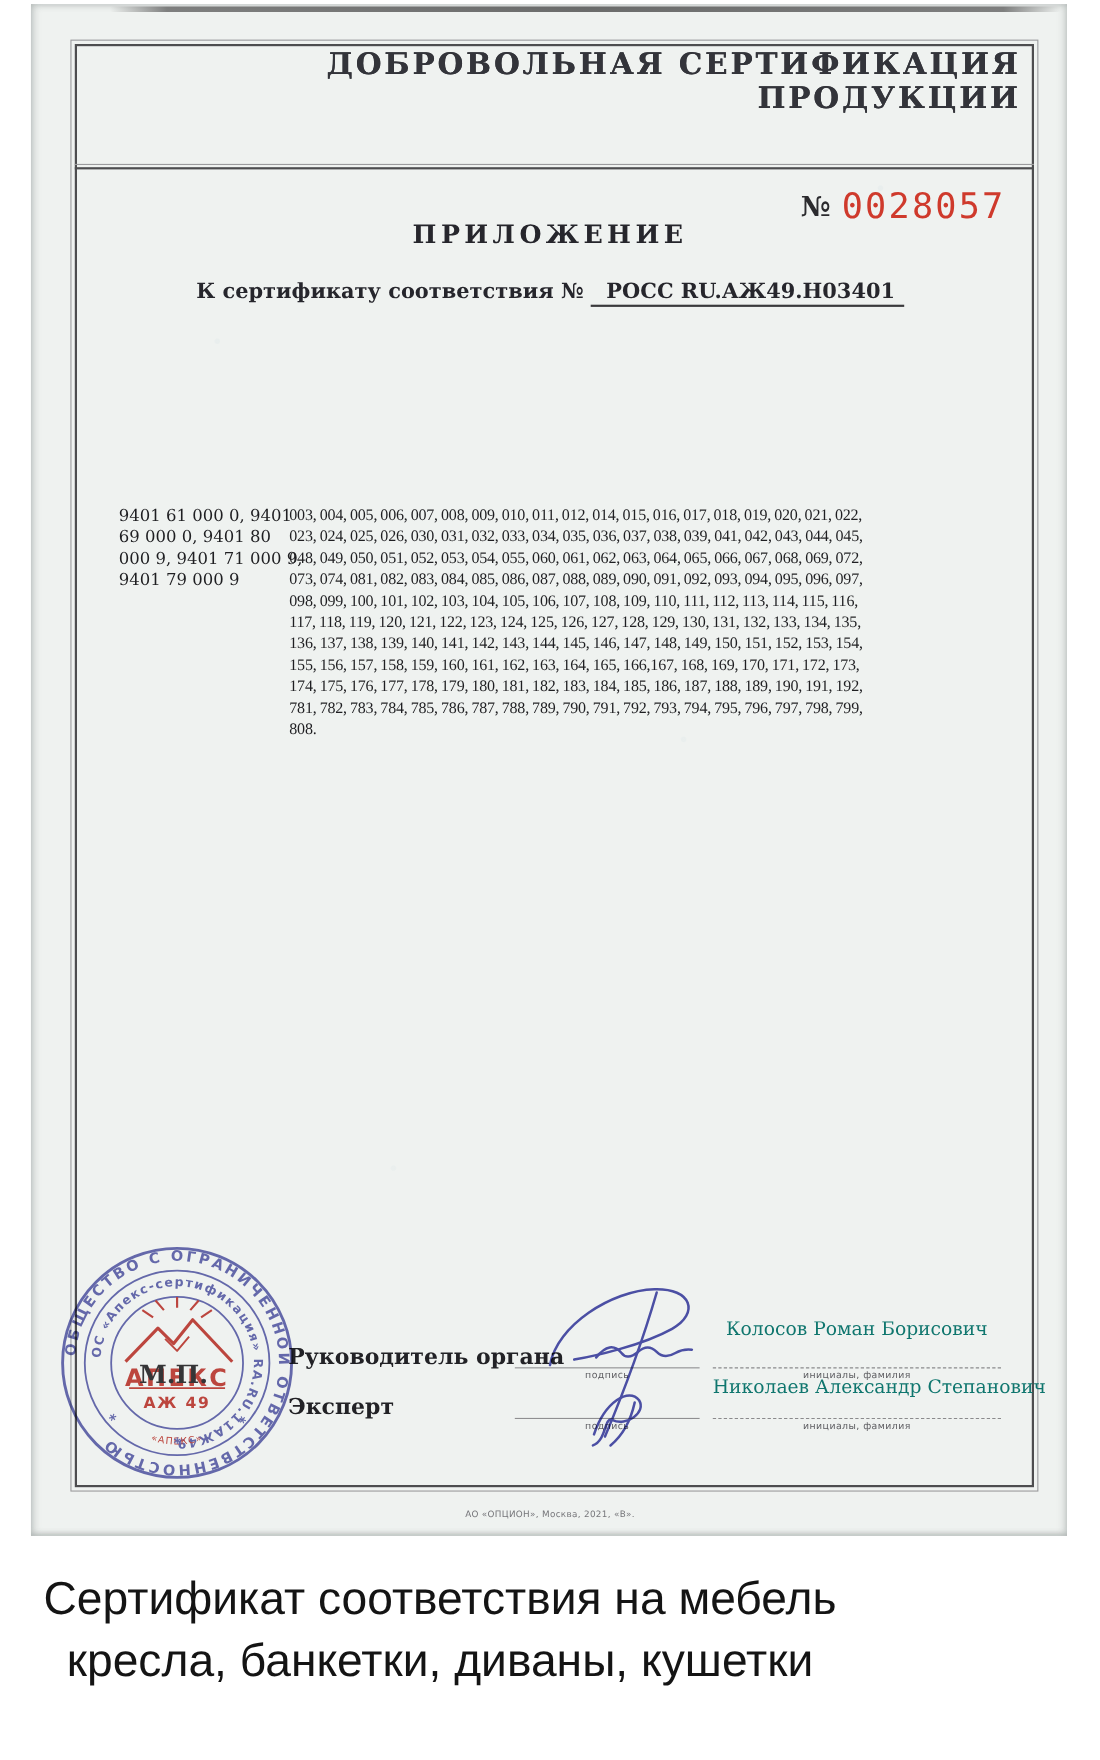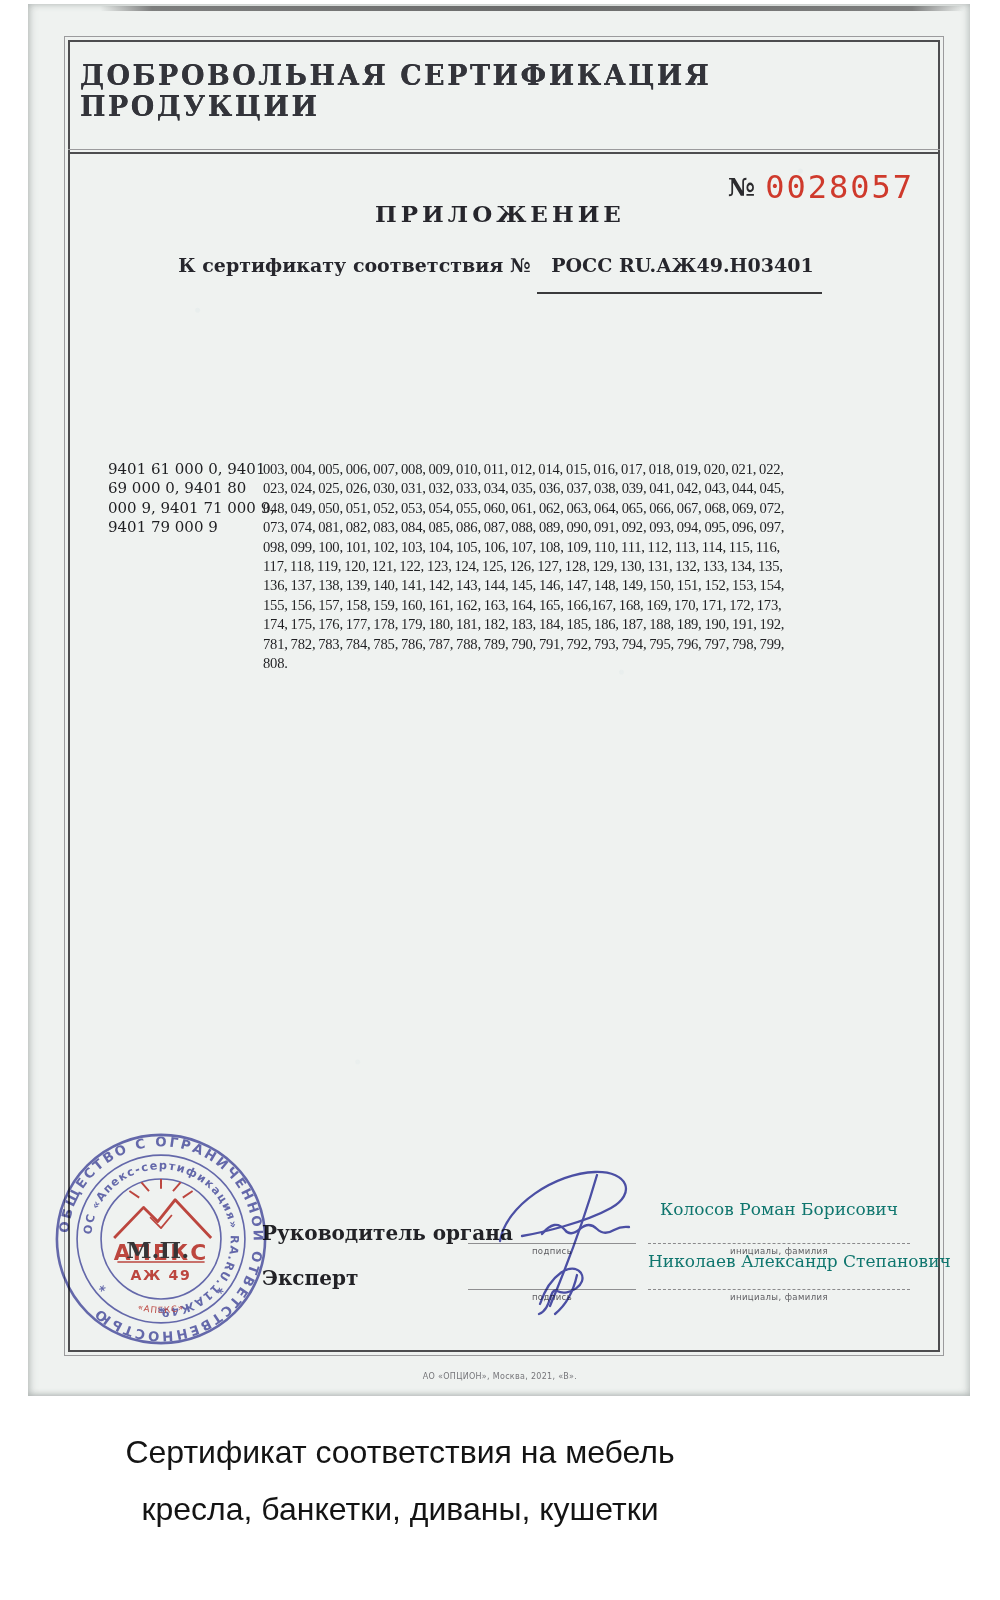--- a/index.html
+++ b/index.html
@@ -29,39 +29,39 @@
   .frame {
     position:absolute; left:68px; top:40px; width:872px; height:1312px;
     border:2.5px solid #4d4d4f; outline:1px solid #9b9b9d; outline-offset:3px;
   }
   .header-sep {
     position:absolute; left:68px; top:149px; width:872px; height:5px;
     border-top:1px solid #9b9b9d; border-bottom:2.5px solid #4d4d4f;
   }
   
   .doc-title {
-    position:absolute; left:80px; width:848px; top:60px; text-align:left;
+    position:absolute; left:80px; width:848px; top:43px; text-align:right;
     font-weight:700; font-size:27px; letter-spacing:2.5px; color:#33343a;
     text-shadow:0 0 .5px #44454b;
   }
   .form-no { position:absolute; left:728px; top:168px; white-space:nowrap; }
   .form-no .no-sign { font-size:25px; font-weight:700; color:#2b2b2e; vertical-align:2px; }
   .form-no .no-value {
     font-family:"DejaVu Sans Mono", monospace; font-size:32px; color:#cf3a2c;
     letter-spacing:2px; margin-left:10px;
   }
   .appendix-title {
     position:absolute; left:0; width:1000px; top:200px; text-align:center;
     font-weight:700; font-size:23px; letter-spacing:4px; color:#26262c;
   }
   .appendix-sub {
     position:absolute; left:0; width:1000px; top:254px; text-align:center;
     font-weight:700; font-size:19px; color:#26262c;
   }
-  .appendix-sub .cert-no { border-bottom:2px solid #3a3a3c; padding:0 8px 16px 14px; }
+  .appendix-sub .cert-no { border-bottom:2px solid #3a3a3c; padding:0 8px 1px 14px; }
   
   .codes-left {
     position:absolute; left:108px; top:460px; width:158px;
     font-size:15px; line-height:19.4px; color:#1f1f22;
   }
   .codes-main {
     position:absolute; left:263px; top:460px; width:620px;
     font-size:14.6px; line-height:19.4px; color:#1f1f22;
     letter-spacing:-0.2px; word-spacing:-0.6px;font-family:Liberation Serif, serif;
   }
@@ -93,21 +93,21 @@
            opacity:.88; mix-blend-mode:multiply; }
   .ink   { position:absolute; left:478px; top:1163px; width:210px; height:158px;
            mix-blend-mode:multiply; }
   
   .fine-print {
     position:absolute; left:0; width:1000px; top:1372px; text-align:center;
     font-family:"DejaVu Sans", sans-serif; font-size:8px; letter-spacing:.3px; color:#76767a;
   }
   .caption {
     position:absolute; left:0; width:800px; top:1424px; text-align:center;
-    font-family:"Liberation Sans", sans-serif; font-size:32px; line-height:57px; color:#141414;
+    font-family:"Liberation Sans", sans-serif; font-size:42px; line-height:57px; color:#141414;
   }
 </style>
 </head>
 <body>
 
 <div class="page">
 
   <div class="scan">
     <div class="scan-edge-top"></div>
   </div>

